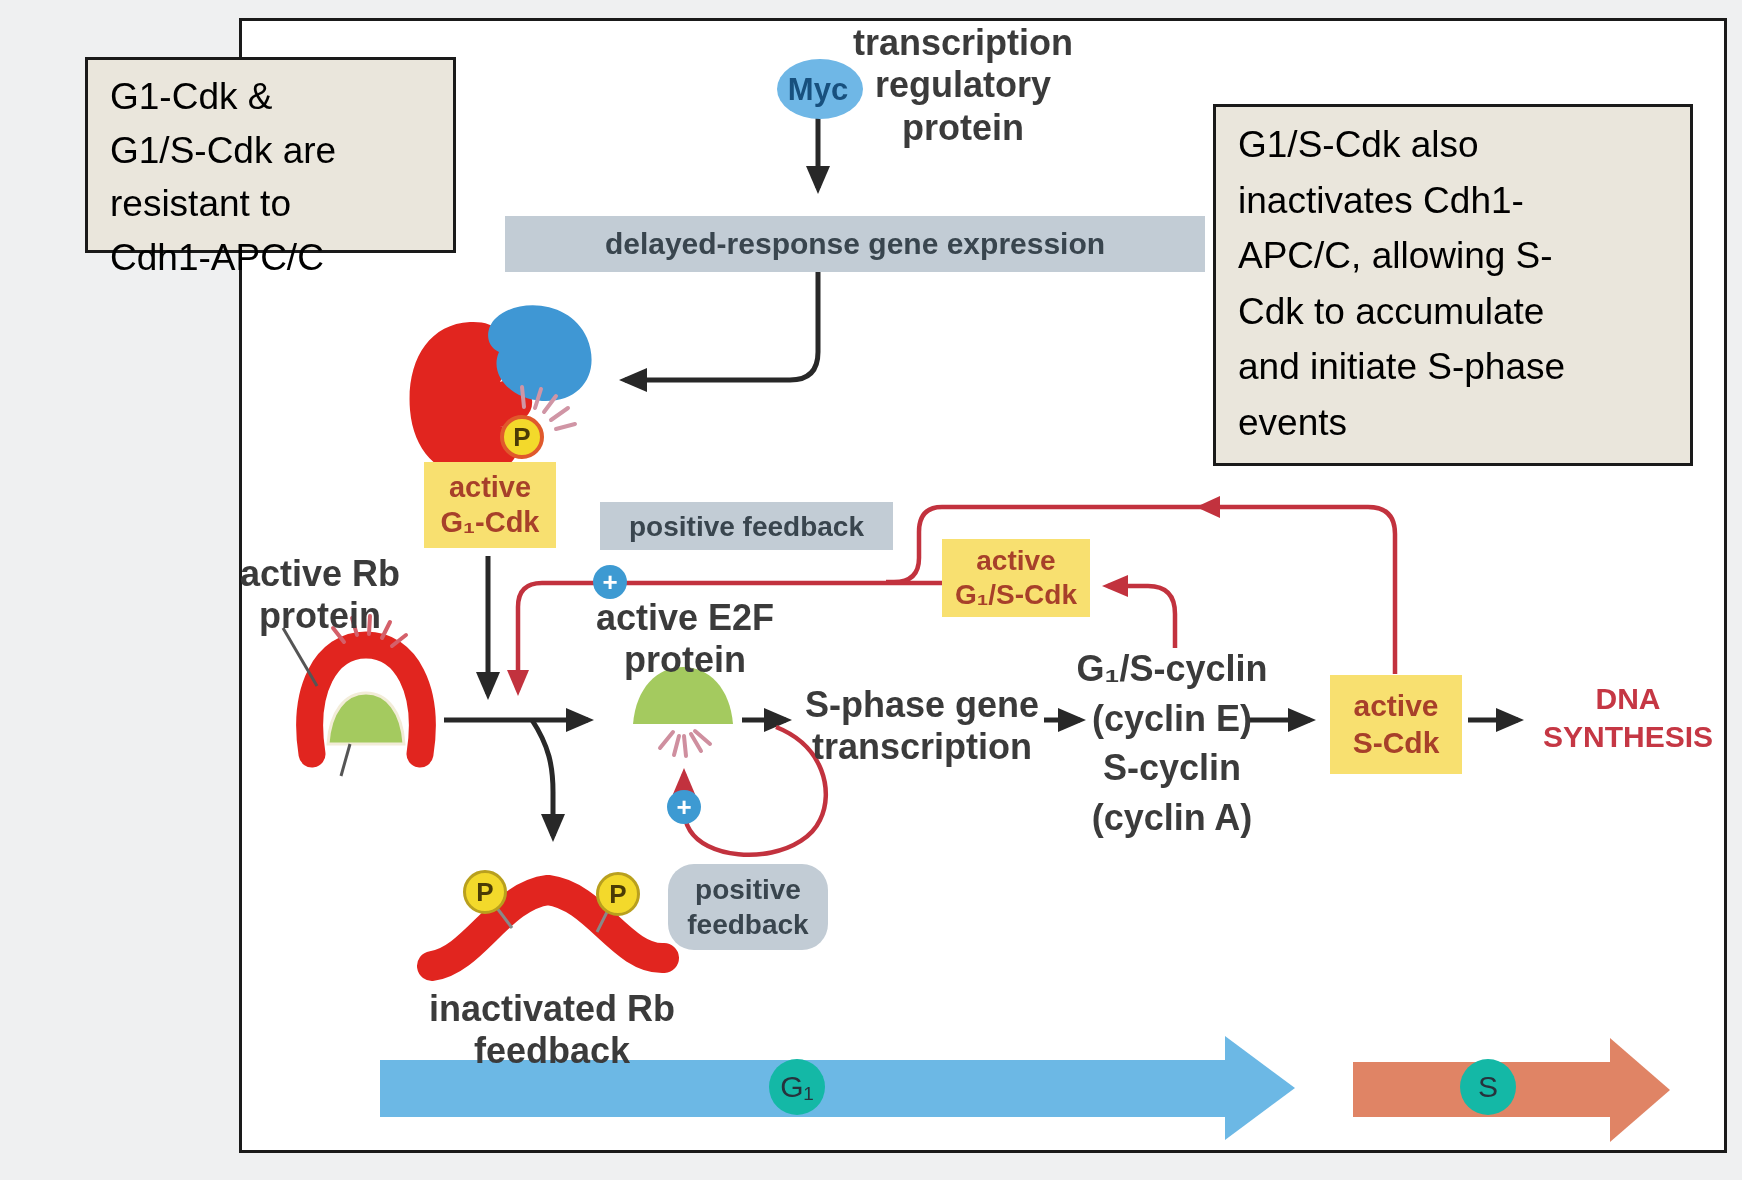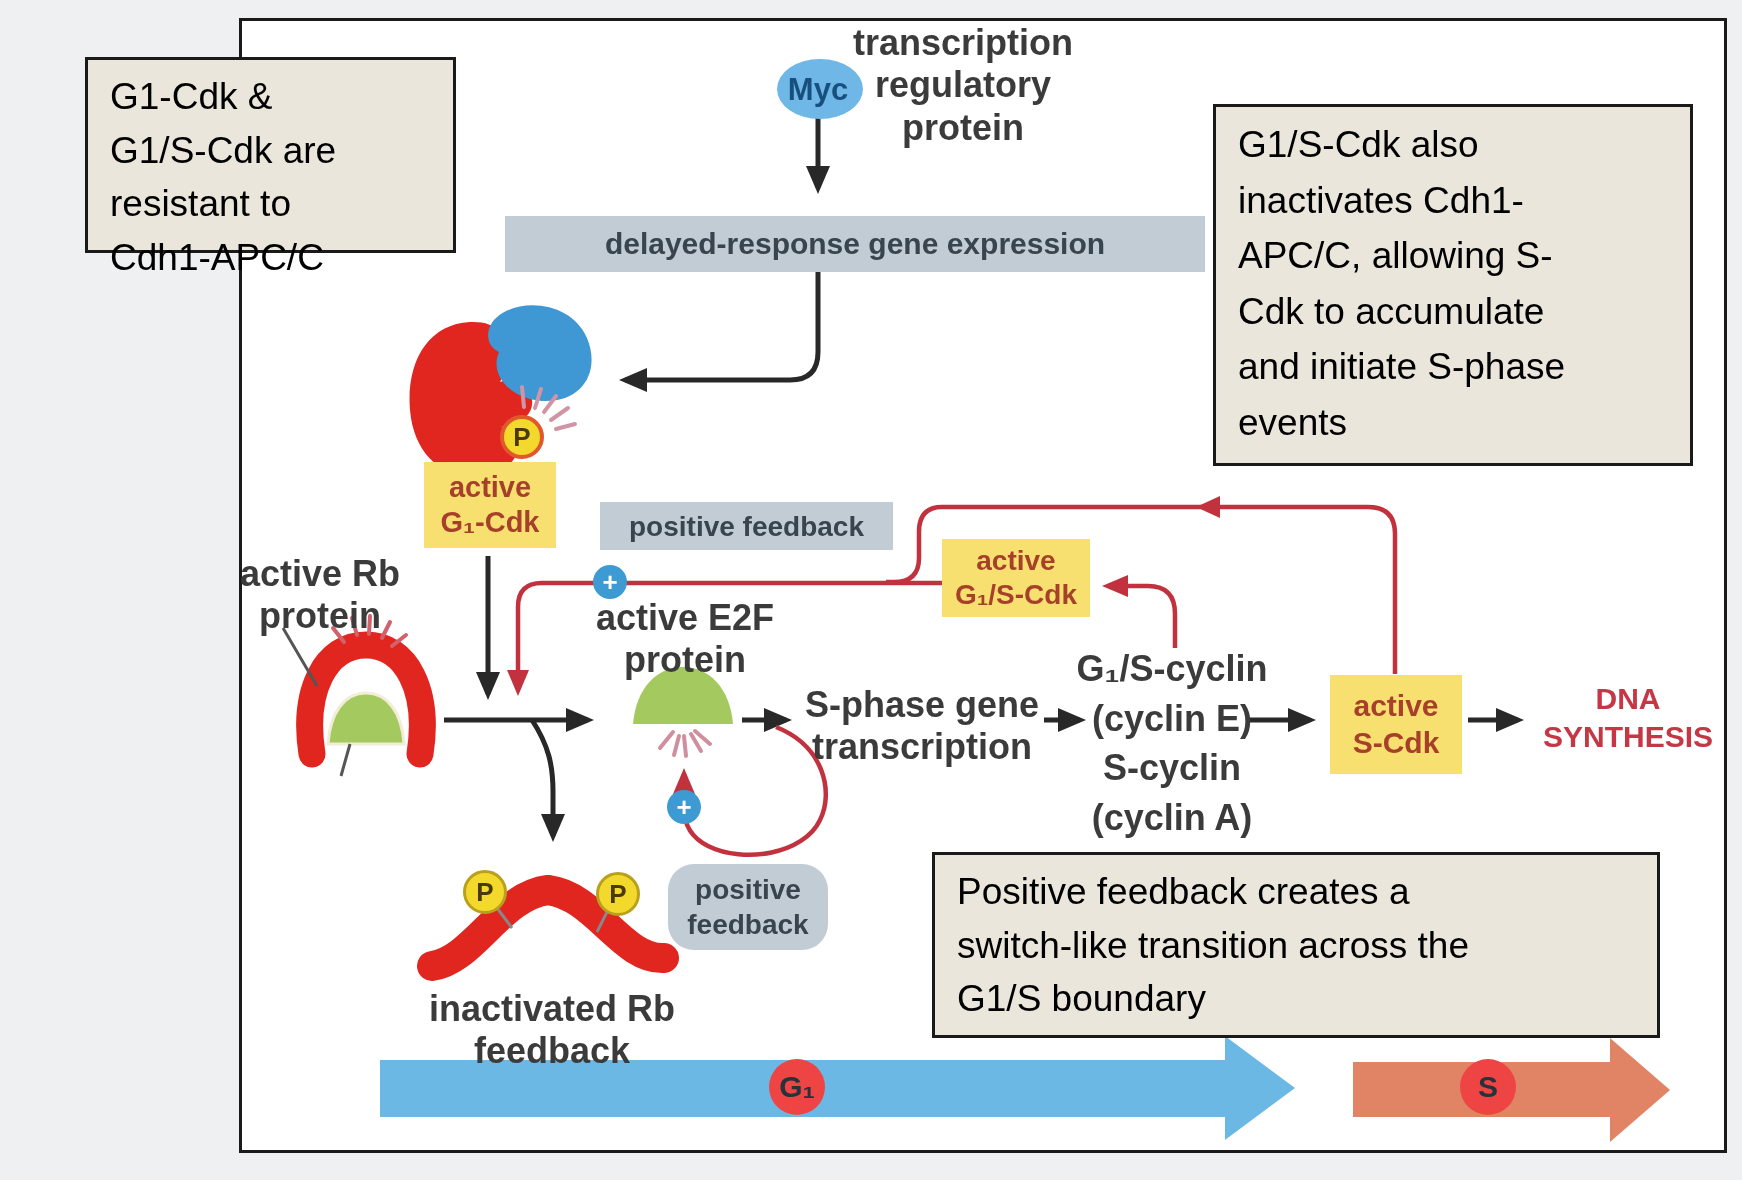--- a/index.html
+++ b/index.html
@@ -35,21 +35,21 @@
     background:var(--pluscircle);color:#fff;font-weight:700;font-size:26px;line-height:1;
     display:flex;align-items:center;justify-content:center;}
   .band{position:absolute;z-index:4;}
   .bandrect-g1{left:380px;top:1060px;width:845px;height:57px;background:var(--bluearrow);}
   .bandhead-g1{left:1225px;top:1036px;width:0;height:0;border-top:52px solid transparent;
     border-bottom:52px solid transparent;border-left:70px solid var(--bluearrow);}
   .bandrect-s{left:1353px;top:1062px;width:257px;height:55px;background:var(--salmonarrow);}
   .bandhead-s{left:1610px;top:1038px;width:0;height:0;border-top:52px solid transparent;
     border-bottom:52px solid transparent;border-left:60px solid var(--salmonarrow);}
   .phasecircle{position:absolute;z-index:12;width:56px;height:56px;border-radius:50%;
-    background:#ef4444;color:#27323c;font-weight:700;font-size:30px;
+    background:#14b8a6;color:#27323c;font-weight:400;font-size:30px;
     display:flex;align-items:center;justify-content:center;}
   .myc-text{position:absolute;z-index:10;color:var(--navy);font-weight:700;font-size:31px;
     transform:translateX(-50%);}
   .dna{color:var(--crimson);font-weight:700;font-size:30px;line-height:1.25;}
 </style>
 </head>
 <body>
 
 <div class="stage">
 
@@ -181,17 +181,14 @@
   <div class="note" style="left:85px;top:57px;width:371px;height:196px;">G1-Cdk &amp;
 G1/S-Cdk are
 resistant to
 Cdh1-APC/C</div>
   <div class="note" style="left:1213px;top:104px;width:480px;height:362px;line-height:1.5;">G1/S-Cdk also
 inactivates Cdh1-
 APC/C, allowing S-
 Cdk to accumulate
 and initiate S-phase
 events</div>
-  <div class="note" style="left:932px;top:852px;width:728px;height:186px;">Positive feedback creates a
-switch-like transition across the
-G1/S boundary</div>
 
 </div>
 
 </body></html>

